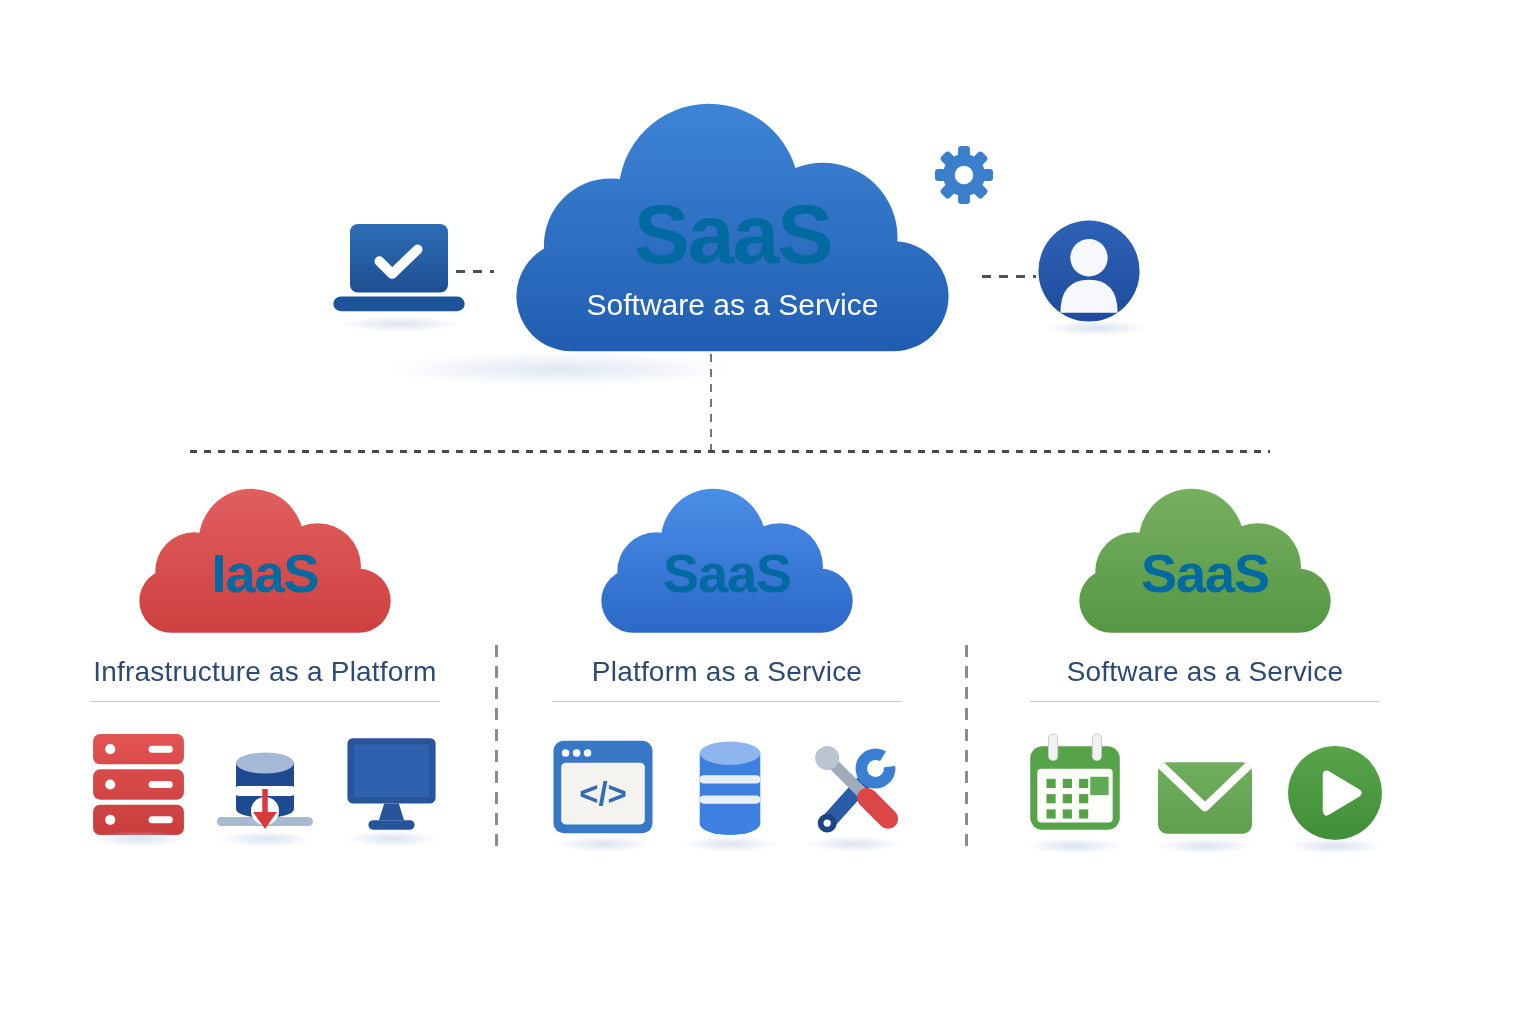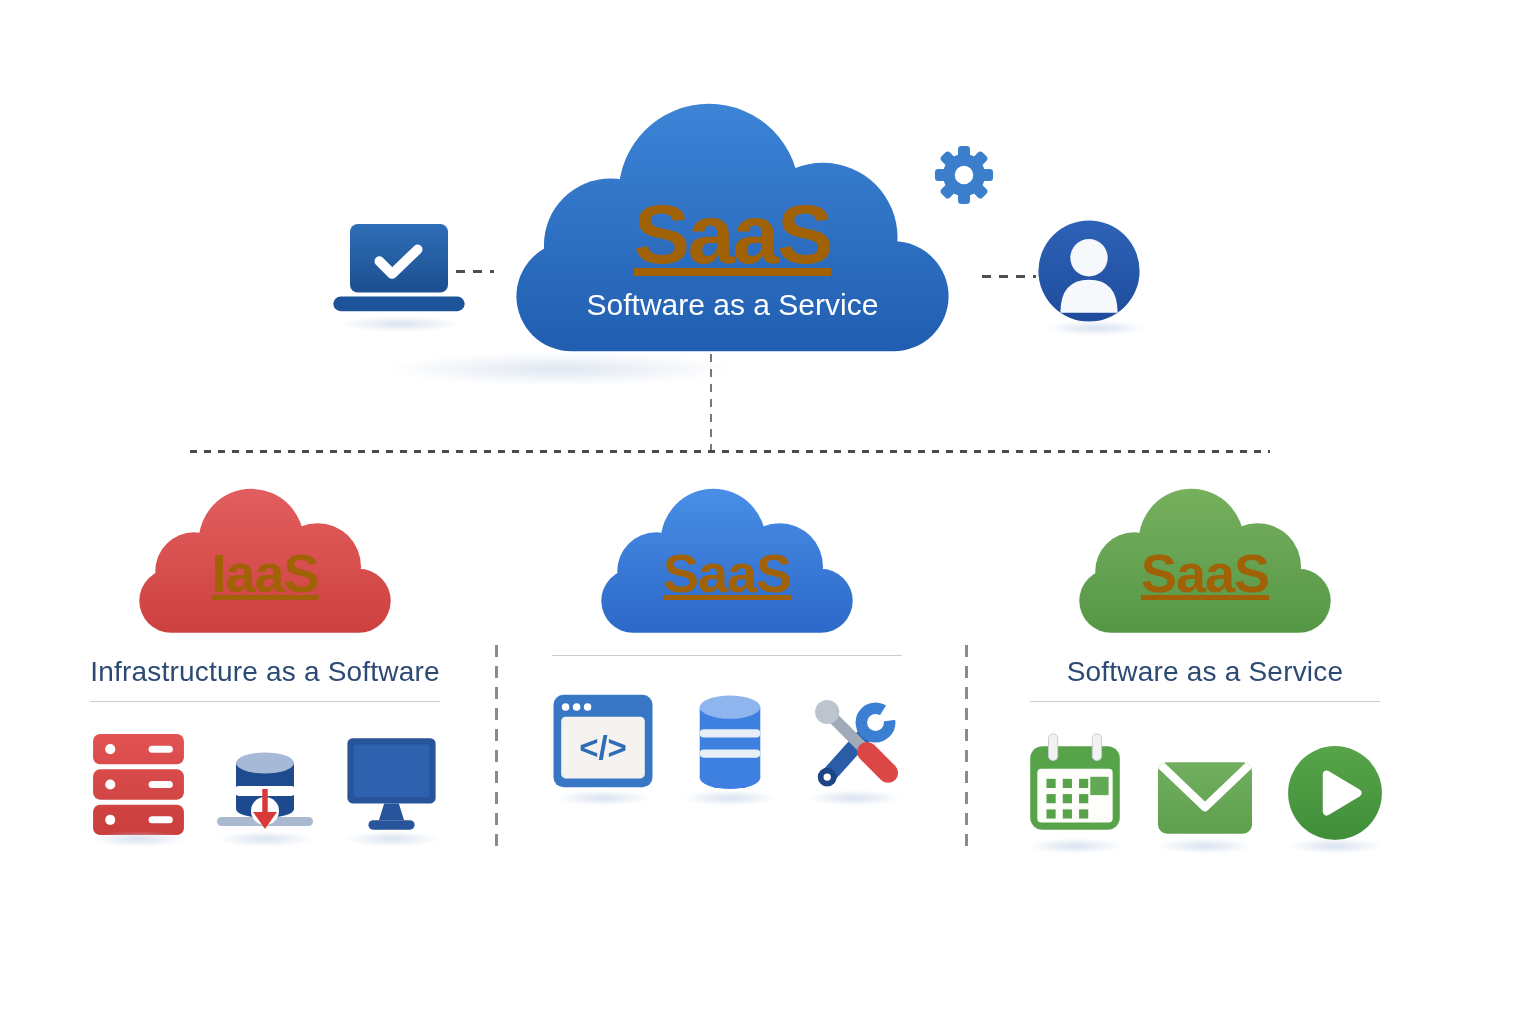--- a/index.html
+++ b/index.html
@@ -9,21 +9,21 @@
 
   
   .dash-h{height:3px;background:repeating-linear-gradient(90deg,#4f4f4f 0 9px,transparent 9px 17px);}
   .dash-h-long{height:3px;background:repeating-linear-gradient(90deg,#4a4a4a 0 7px,transparent 7px 14px);}
   .dash-v{width:2px;background:repeating-linear-gradient(180deg,#777 0 8px,transparent 8px 15px);}
   .dash-v-sep{width:3px;background:repeating-linear-gradient(180deg,#8b8b8b 0 12px,transparent 12px 21px);}
 
   
   .cloud-wrap{position:relative;}
   .cloud-wrap svg{display:block;width:100%;height:100%;}
-  .cloud-label{position:absolute;left:0;width:100%;text-align:center;color:#a16207;font-weight:bold;line-height:1;text-decoration:underline;}
+  .cloud-label{position:absolute;left:0;width:100%;text-align:center;color:#0369a1;font-weight:bold;line-height:1;}
   .cloud-sublabel{position:absolute;left:0;width:100%;text-align:center;color:#fff;font-weight:normal;line-height:1;}
   .cloud-shadow{position:absolute;left:50%;transform:translateX(-50%);
       background:radial-gradient(closest-side,rgba(198,212,231,.55),rgba(198,212,231,0));}
 
   
   .section{position:absolute;top:482px;width:400px;display:flex;flex-direction:column;align-items:center;}
   .section .cloud-box{width:300px;height:160px;position:relative;}
   .section .cloud-label{top:64px;font-size:54px;letter-spacing:-1px;}
   .sec-sublabel{margin-top:14px;font-size:28px;color:#2C4A73;letter-spacing:.2px;white-space:nowrap;}
   .sec-rule{margin-top:13px;width:350px;height:1px;background:#C8CDD3;}
@@ -143,21 +143,21 @@
   <div class="abs dash-v-sep" style="left:495px;top:645px;height:208px"></div>
   <div class="abs dash-v-sep" style="left:965px;top:645px;height:208px"></div>
 
   <div class="section" style="left:65px">
     <div class="cloud-box cloud-wrap">
       <svg viewBox="0 0 240 140">
           <use href="#cloudShape" style="fill:url(#gRedCloud)"></use>
         </svg>
       <div class="cloud-label">IaaS</div>
     </div>
-    <div class="sec-sublabel">Infrastructure as a Software</div>
+    <div class="sec-sublabel">Infrastructure as a Platform</div>
     <div class="sec-rule"></div>
     <div class="icons-row">
 
       <div class="icon-cell">
         <svg width="105" height="105" viewBox="0 0 100 104">
           <g fill="url(#gRedSrv)">
             <rect x="5" y="2" width="90" height="30" rx="7"></rect>
             <rect x="5" y="37" width="90" height="30" rx="7"></rect>
             <rect x="5" y="72" width="90" height="30" rx="7"></rect>
           </g>
@@ -200,20 +200,21 @@
     </div>
   </div>
 
   <div class="section" style="left:527px">
     <div class="cloud-box cloud-wrap">
       <svg viewBox="0 0 240 140">
           <use href="#cloudShape" style="fill:url(#gBlueCloud)"></use>
         </svg>
       <div class="cloud-label">SaaS</div>
     </div>
+    <div class="sec-sublabel">Platform as a Service</div>
     <div class="sec-rule"></div>
     <div class="icons-row">
 
       <div class="icon-cell">
         <svg width="110" height="110" viewBox="0 0 100 100">
           <rect x="5" y="8" width="90" height="84" rx="9" fill="#3877C6"></rect>
           <circle cx="16" cy="19" r="3.4" fill="#fff"></circle>
           <circle cx="26" cy="19" r="3.4" fill="#fff"></circle>
           <circle cx="36" cy="19" r="3.4" fill="#fff"></circle>
           <rect x="12" y="28" width="76" height="56" rx="4" fill="#F4F3EF"></rect>

